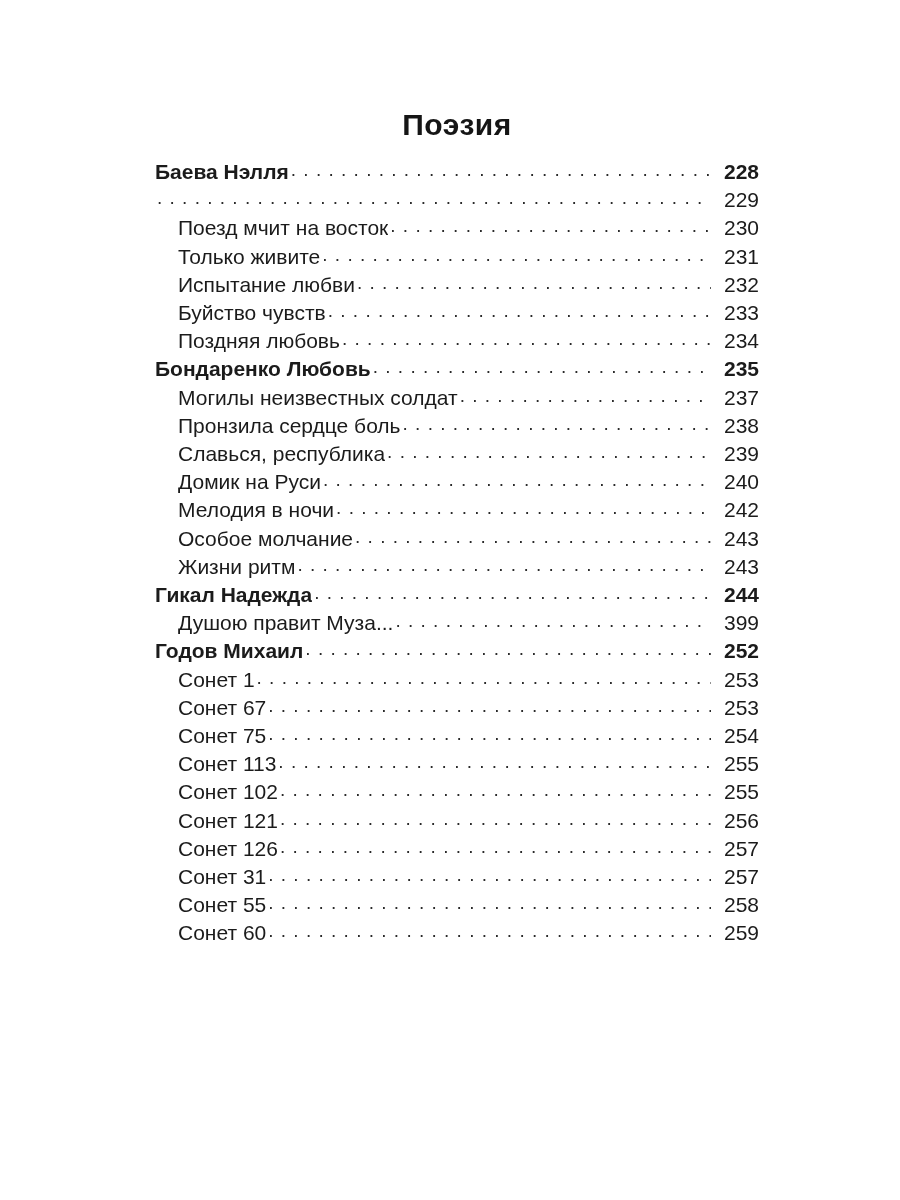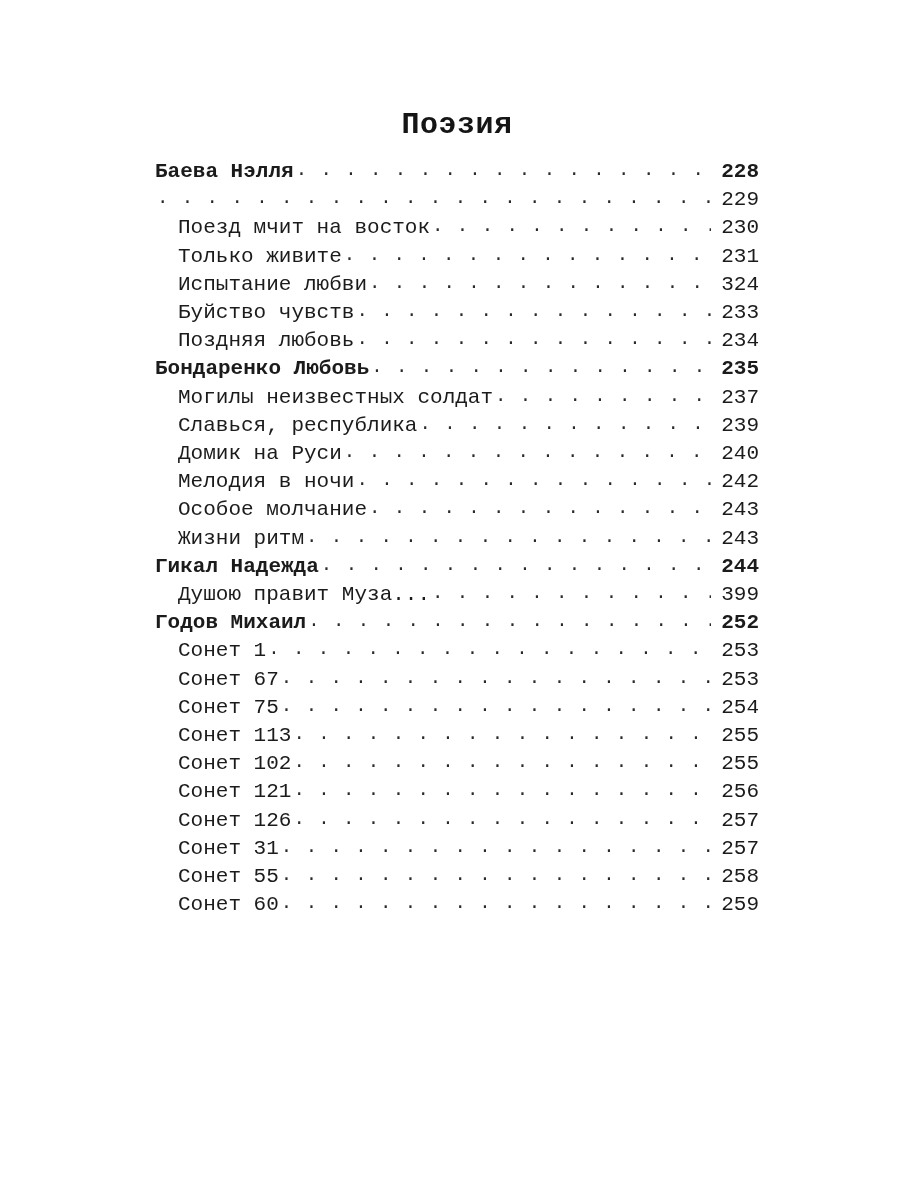--- a/index.html
+++ b/index.html
@@ -6,21 +6,21 @@
     margin: 0;
     padding: 0;
     background: #ffffff;
   }
   .page {
     position: relative;
     width: 900px;
     height: 1200px;
     background: #ffffff;
     overflow: hidden;
-    font-family: Liberation Mono, monospace;
+    font-family: Liberation Sans, sans-serif;
     color: #1b1b1b;
   }
   .toc {
     position: absolute;
     left: 155px;
     top: 108px;
     width: 604px;
   }
   .toc-title {
     text-align: center;
@@ -97,41 +97,46 @@
           <span class="pagenum">230</span>
         </div>
         <div class="toc-row indent">
           <span class="label">Только живите</span>
           <span class="dots"></span>
           <span class="pagenum">231</span>
         </div>
         <div class="toc-row indent">
           <span class="label">Испытание любви</span>
           <span class="dots"></span>
-          <span class="pagenum">324</span>
+          <span class="pagenum">232</span>
         </div>
         <div class="toc-row indent">
           <span class="label">Буйство чувств</span>
           <span class="dots"></span>
           <span class="pagenum">233</span>
         </div>
         <div class="toc-row indent">
           <span class="label">Поздняя любовь</span>
           <span class="dots"></span>
           <span class="pagenum">234</span>
         </div>
         <div class="toc-row bold">
           <span class="label">Бондаренко Любовь</span>
           <span class="dots"></span>
           <span class="pagenum">235</span>
         </div>
         <div class="toc-row indent">
           <span class="label">Могилы неизвестных солдат</span>
           <span class="dots"></span>
           <span class="pagenum">237</span>
+        </div>
+        <div class="toc-row indent">
+          <span class="label">Пронзила сердце боль</span>
+          <span class="dots"></span>
+          <span class="pagenum">238</span>
         </div>
         <div class="toc-row indent">
           <span class="label">Славься, республика</span>
           <span class="dots"></span>
           <span class="pagenum">239</span>
         </div>
         <div class="toc-row indent">
           <span class="label">Домик на Руси</span>
           <span class="dots"></span>
           <span class="pagenum">240</span>

